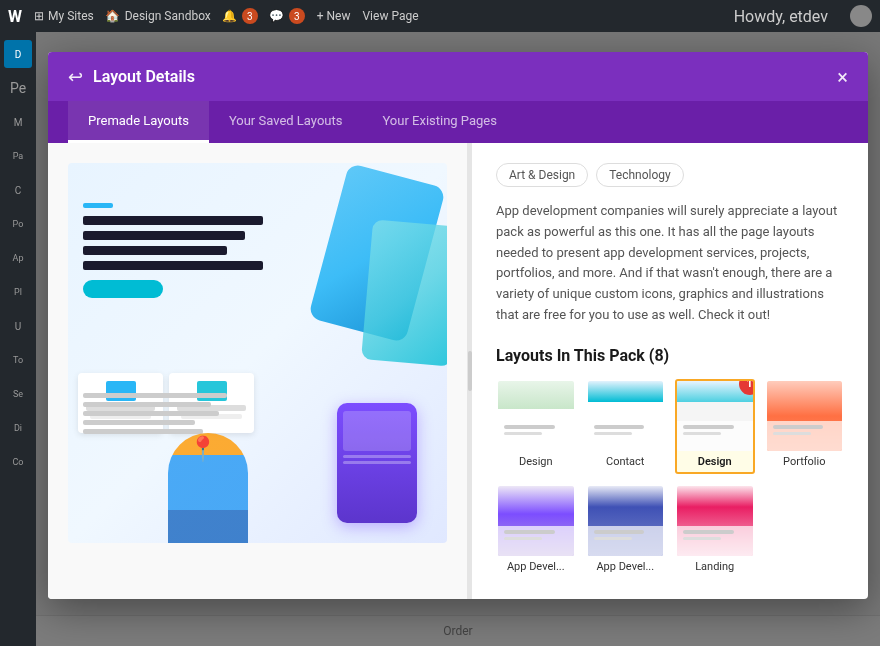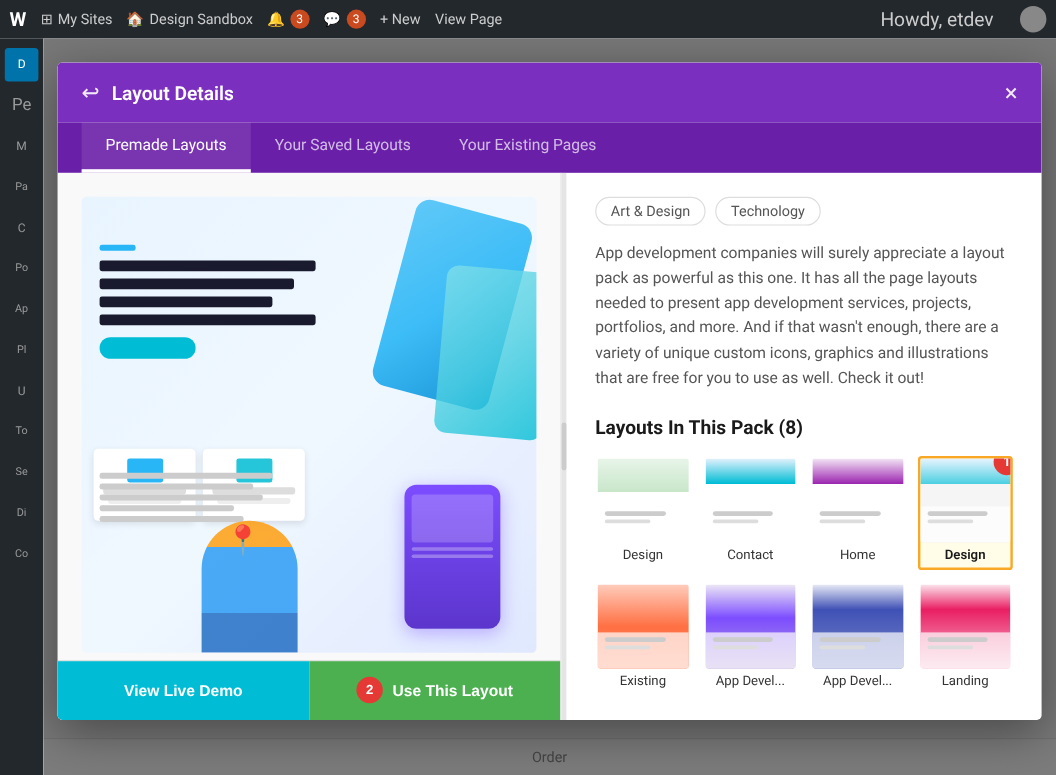--- a/index.html
+++ b/index.html
@@ -620,27 +620,20 @@
                     <div style="margin:8px 6px 4px;height:40px;background:rgba(255,255,255,0.2);border-radius:3px;"></div>
                     <div style="margin:0 6px;height:3px;background:rgba(255,255,255,0.3);border-radius:2px;margin-bottom:3px;"></div>
                     <div style="margin:0 6px;height:3px;background:rgba(255,255,255,0.3);border-radius:2px;"></div>
                   </div>
 
                   <div class="mockup-pin">📍</div>
                 </div>
               </div>
             </div>
 
-            <div class="preview-actions">
-              <button class="btn-live-demo">View Live Demo</button>
-              <button class="btn-use-layout">
-                <div class="badge-number">2</div>
-                <span>Use This Layout</span>
-              </button>
-            </div>
           </div>
 
           <div class="modal-divider"></div>
 
           <div class="layout-info">
 
             <div class="tag-group">
               <span class="tag">Art &amp; Design</span>
               <span class="tag">Technology</span>
             </div>
@@ -662,47 +655,38 @@
                 </div>
                 <div class="thumb-item">
                   <div class="thumb-img t-contact" style="position: relative;">
                     <div style="position: absolute; bottom: 0px; left: 0px; right: 0px; height: 30px; background: rgba(255, 255, 255, 0.7); padding: 4px 6px;">
                       <div style="height: 4px; background: rgb(204, 204, 204); border-radius: 2px; margin-bottom: 3px; width: 80%;"></div>
                       <div style="height: 3px; background: rgb(221, 221, 221); border-radius: 2px; width: 60%;"></div>
                     </div>
                   </div>
                   <div class="thumb-label">Contact</div>
                 </div>
-                <div class="thumb-item">
-                  <div class="thumb-img t-home" style="position: relative;">
-                    <div style="position: absolute; bottom: 0px; left: 0px; right: 0px; height: 30px; background: rgba(255, 255, 255, 0.7); padding: 4px 6px;">
-                      <div style="height: 4px; background: rgb(204, 204, 204); border-radius: 2px; margin-bottom: 3px; width: 80%;"></div>
-                      <div style="height: 3px; background: rgb(221, 221, 221); border-radius: 2px; width: 60%;"></div>
-                    </div>
-                  </div>
-                  <div class="thumb-label">Home</div>
-                </div>
                 <div class="thumb-item selected">
                   <div class="thumb-img t-landing" style="position: relative;">
                     <div style="position: absolute; bottom: 0px; left: 0px; right: 0px; height: 30px; background: rgba(255, 255, 255, 0.7); padding: 4px 6px;">
                       <div style="height: 4px; background: rgb(204, 204, 204); border-radius: 2px; margin-bottom: 3px; width: 80%;"></div>
                       <div style="height: 3px; background: rgb(221, 221, 221); border-radius: 2px; width: 60%;"></div>
                     </div>
                   </div>
                   <div class="thumb-label">Design</div>
                   <div class="thumb-badge">1</div>
                 </div>
                 <div class="thumb-item">
                   <div class="thumb-img t-portfolio" style="position: relative;">
                     <div style="position: absolute; bottom: 0px; left: 0px; right: 0px; height: 30px; background: rgba(255, 255, 255, 0.7); padding: 4px 6px;">
                       <div style="height: 4px; background: rgb(204, 204, 204); border-radius: 2px; margin-bottom: 3px; width: 80%;"></div>
                       <div style="height: 3px; background: rgb(221, 221, 221); border-radius: 2px; width: 60%;"></div>
                     </div>
                   </div>
-                  <div class="thumb-label">Existing</div>
+                  <div class="thumb-label">Portfolio</div>
                 </div>
                 <div class="thumb-item">
                   <div class="thumb-img t-appdevel1" style="position: relative;">
                     <div style="position: absolute; bottom: 0px; left: 0px; right: 0px; height: 30px; background: rgba(255, 255, 255, 0.7); padding: 4px 6px;">
                       <div style="height: 4px; background: rgb(204, 204, 204); border-radius: 2px; margin-bottom: 3px; width: 80%;"></div>
                       <div style="height: 3px; background: rgb(221, 221, 221); border-radius: 2px; width: 60%;"></div>
                     </div>
                   </div>
                   <div class="thumb-label">App Devel...</div>
                 </div>

